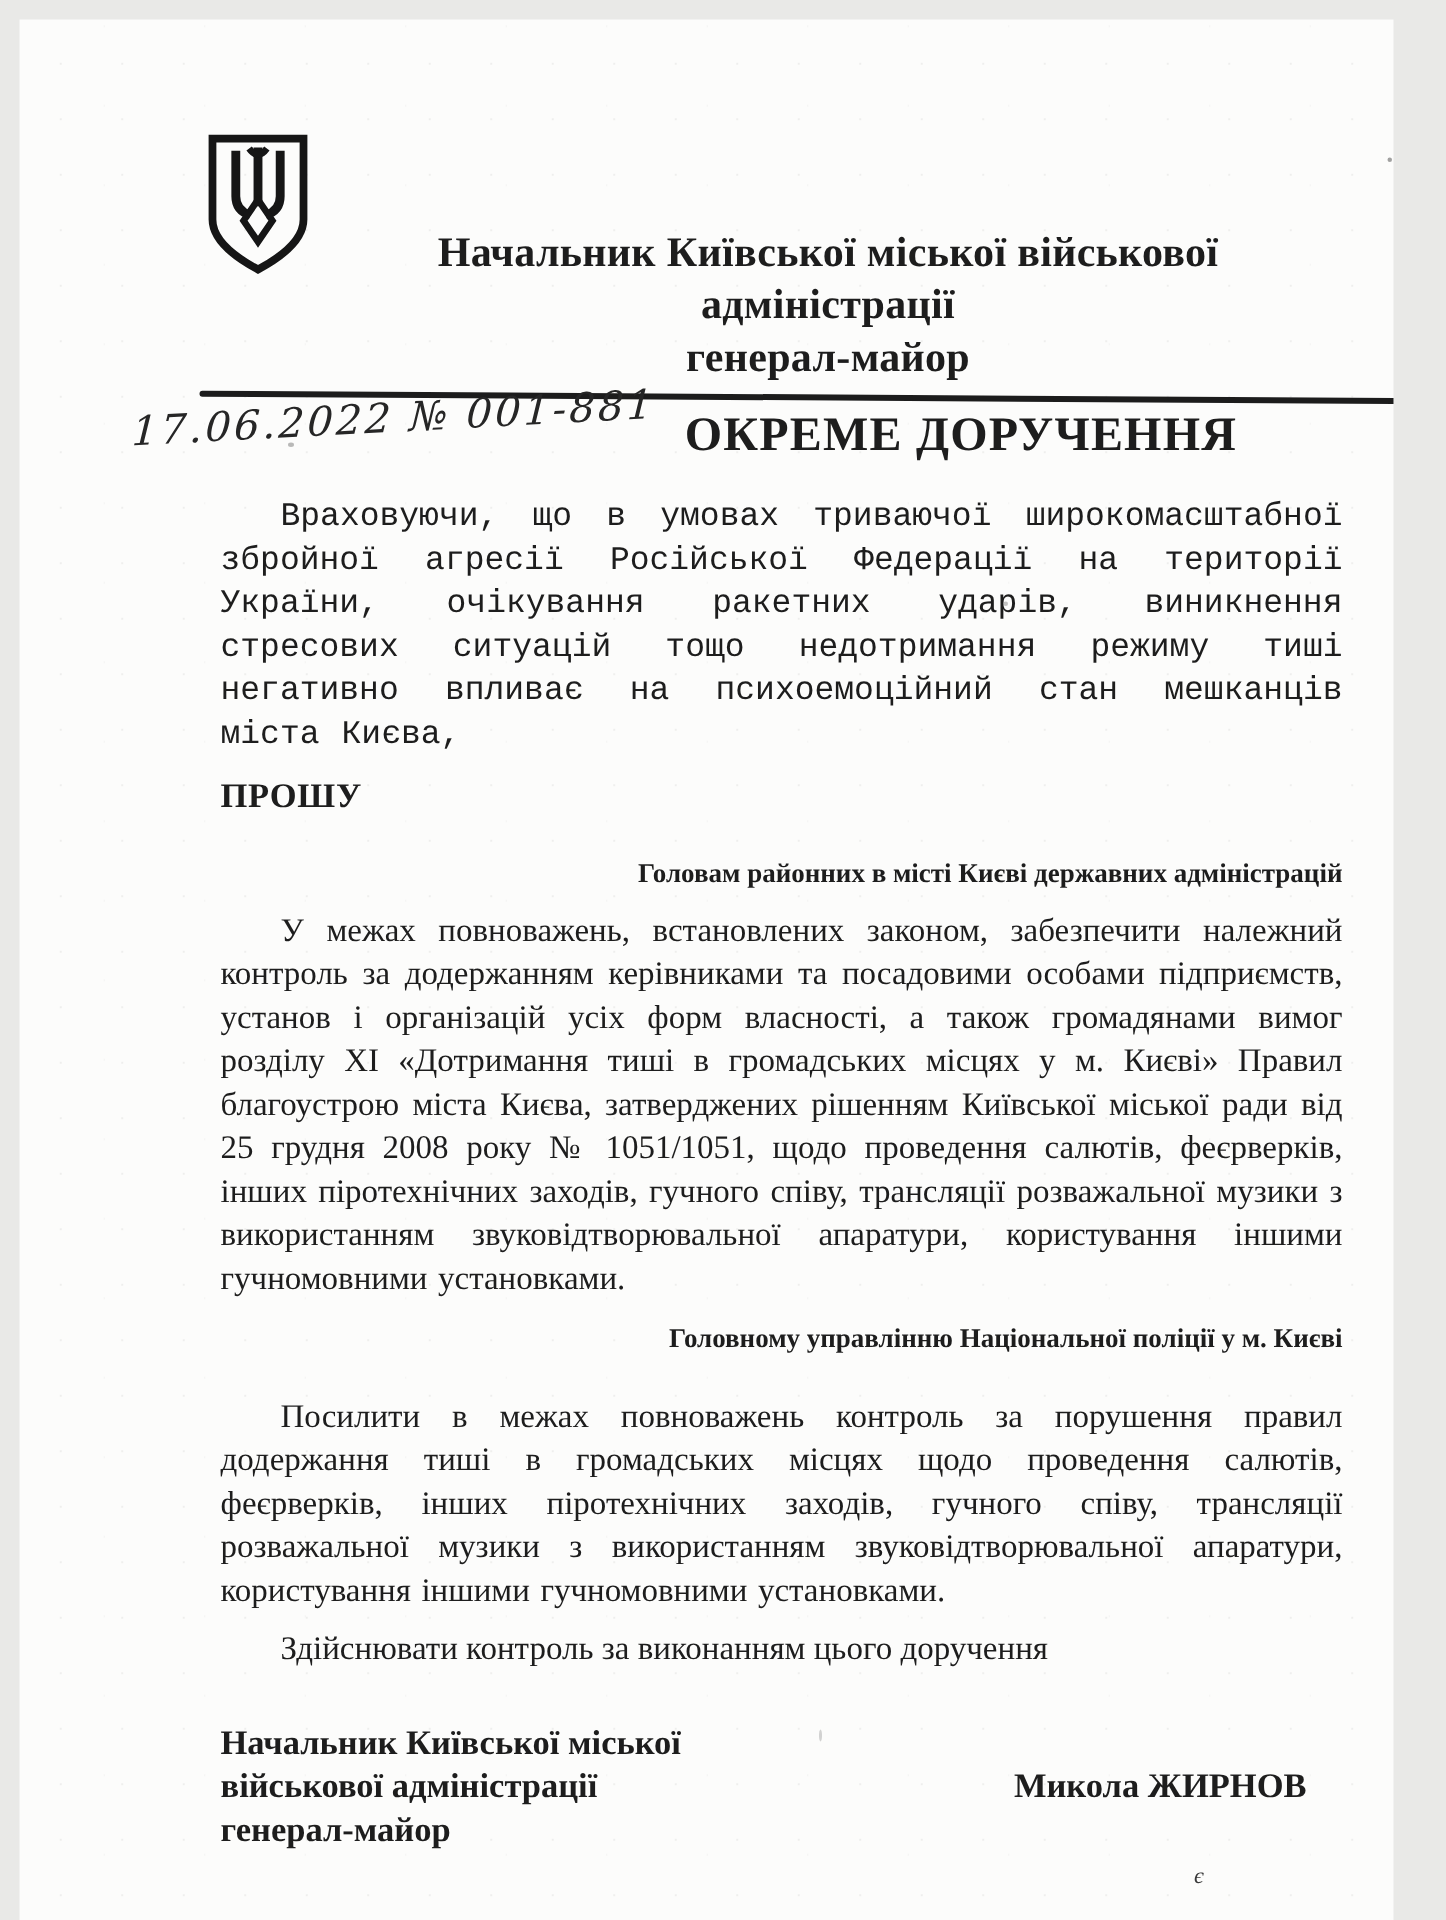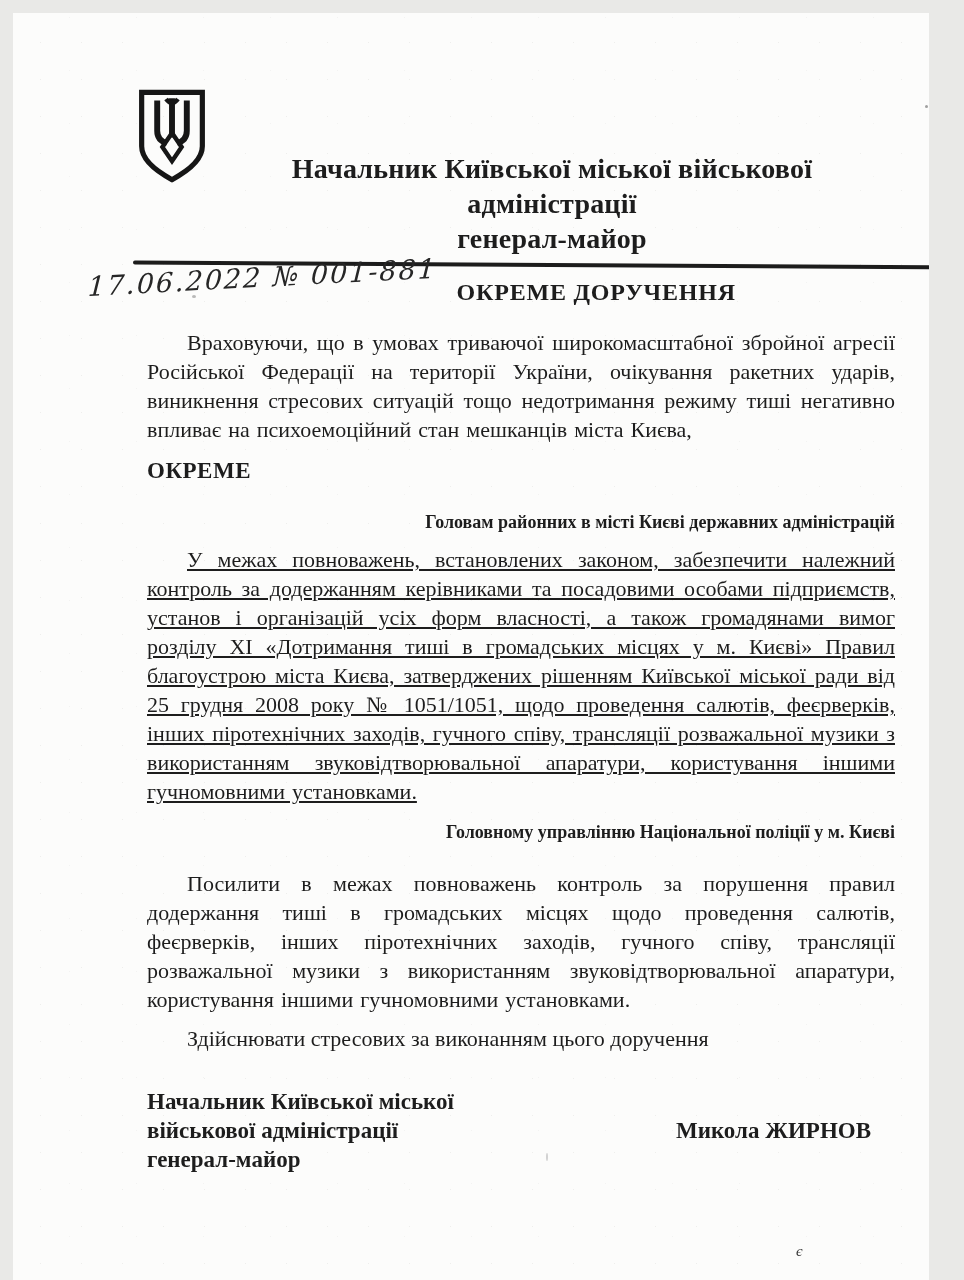--- a/index.html
+++ b/index.html
@@ -68,41 +68,41 @@
     font-size: 27px;
     letter-spacing: 2px;
     white-space: nowrap;
     color: #262626;
     transform: rotate(-3deg) skewX(-6deg);
     transform-origin: left bottom;
     padding-bottom: 4px;
   }
   .doc-title {
     margin: 0;
-    font-size: 24px;
+    font-size: 32px;
     font-weight: bold;
     letter-spacing: 0.8px;
     white-space: nowrap;
   }
 
   
   .par {
     margin: 0;
     font-size: 22px;
     line-height: 29px;
     text-align: justify;
     text-align-last: left;
     text-indent: 40px;
     word-spacing: 1.5px;
   }
-  .preamble   { margin-top: 22px; }
+  .preamble   { margin-top: 22px; font-family: Liberation Mono, monospace; }
   .request    { margin: 14px 0 0 0; font-size: 23px; font-weight: bold; letter-spacing: 0.5px; }
   .addressee  { margin: 0; font-size: 18px; font-weight: bold; text-align: right; }
   .addressee-1 { margin-top: 28px; }
-  .par-1       { margin-top: 12px; text-decoration: underline; }
+  .par-1       { margin-top: 12px; }
   .addressee-2 { margin-top: 16px; }
   .par-2       { margin-top: 26px; }
   .control-name { margin-top: 2px; }
   .control-line {
     margin: 10px 0 0 0;
     font-size: 22px;
     line-height: 29px;
     text-indent: 40px;
   }
 
@@ -169,29 +169,29 @@
       <div class="rule"></div>
     </header>
 
     <div class="reg-row">
       <div class="handwritten">17.06.2022 № 001-881</div>
       <h1 class="doc-title">ОКРЕМЕ ДОРУЧЕННЯ</h1>
     </div>
 
     <p class="par preamble">Враховуючи, що в умовах триваючої широкомасштабної збройної агресії Російської Федерації на території України, очікування ракетних ударів, виникнення стресових ситуацій тощо недотримання режиму тиші негативно впливає на психоемоційний стан мешканців міста Києва,</p>
 
-    <p class="request">ОКРЕМЕ</p>
+    <p class="request">ПРОШУ</p>
 
     <p class="addressee addressee-1">Головам районних в місті Києві державних адміністрацій</p>
     <p class="par par-1">У межах повноважень, встановлених законом, забезпечити належний контроль за додержанням керівниками та посадовими особами підприємств, установ і організацій усіх форм власності, а також громадянами вимог розділу XI «Дотримання тиші в громадських місцях у м. Києві» Правил благоустрою міста Києва, затверджених рішенням Київської міської ради від 25 грудня 2008 року № 1051/1051, щодо проведення салютів, феєрверків, інших піротехнічних заходів, гучного співу, трансляції розважальної музики з використанням звуковідтворювальної апаратури, користування іншими гучномовними установками.</p>
 
     <p class="addressee addressee-2">Головному управлінню Національної поліції у м. Києві</p>
     <p class="par par-2">Посилити в межах повноважень контроль за порушення правил додержання тиші в громадських місцях щодо проведення салютів, феєрверків, інших піротехнічних заходів, гучного співу, трансляції розважальної музики з використанням звуковідтворювальної апаратури, користування іншими гучномовними установками.</p>
 
-    <p class="control-line">Здійснювати стресових за виконанням цього доручення</p>
+    <p class="control-line">Здійснювати контроль за виконанням цього доручення</p>
 
     <div class="sig-row">
       <div class="sig-left">
         <div>Начальник Київської міської</div>
         <div>військової адміністрації</div>
         <div>генерал-майор</div>
       </div>
       <div class="sig-name">Микола ЖИРНОВ</div>
     </div>
 

